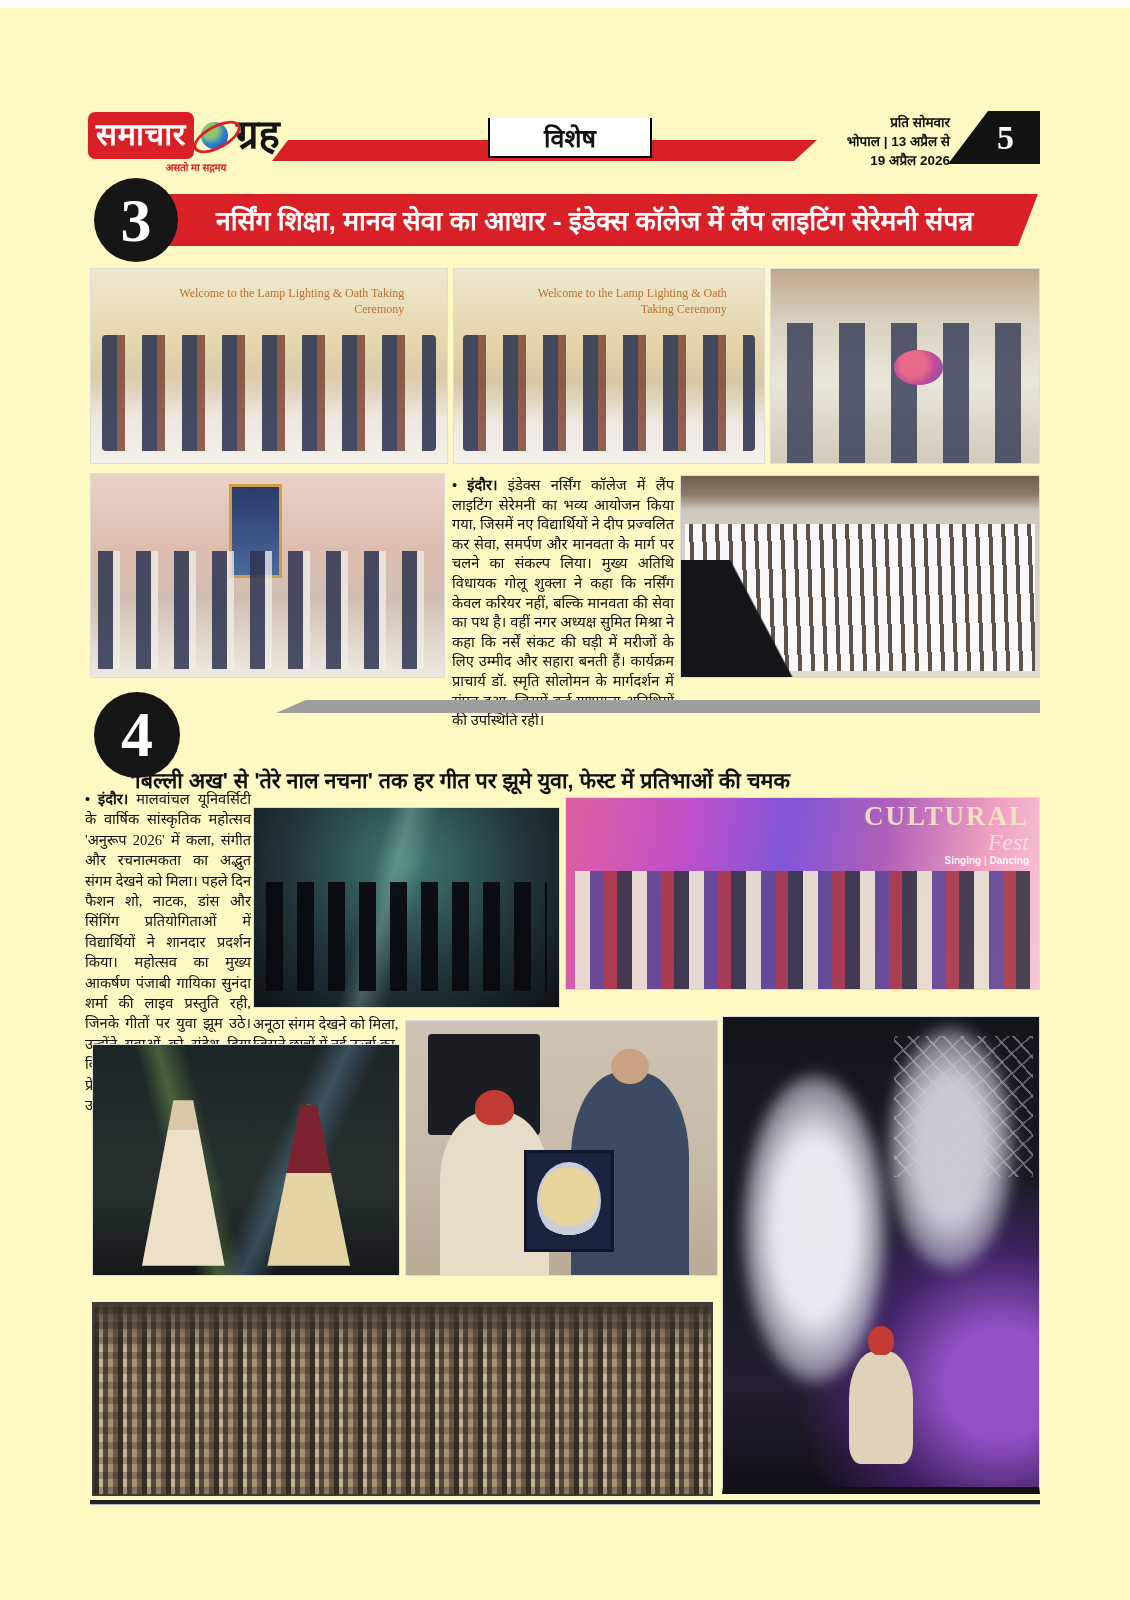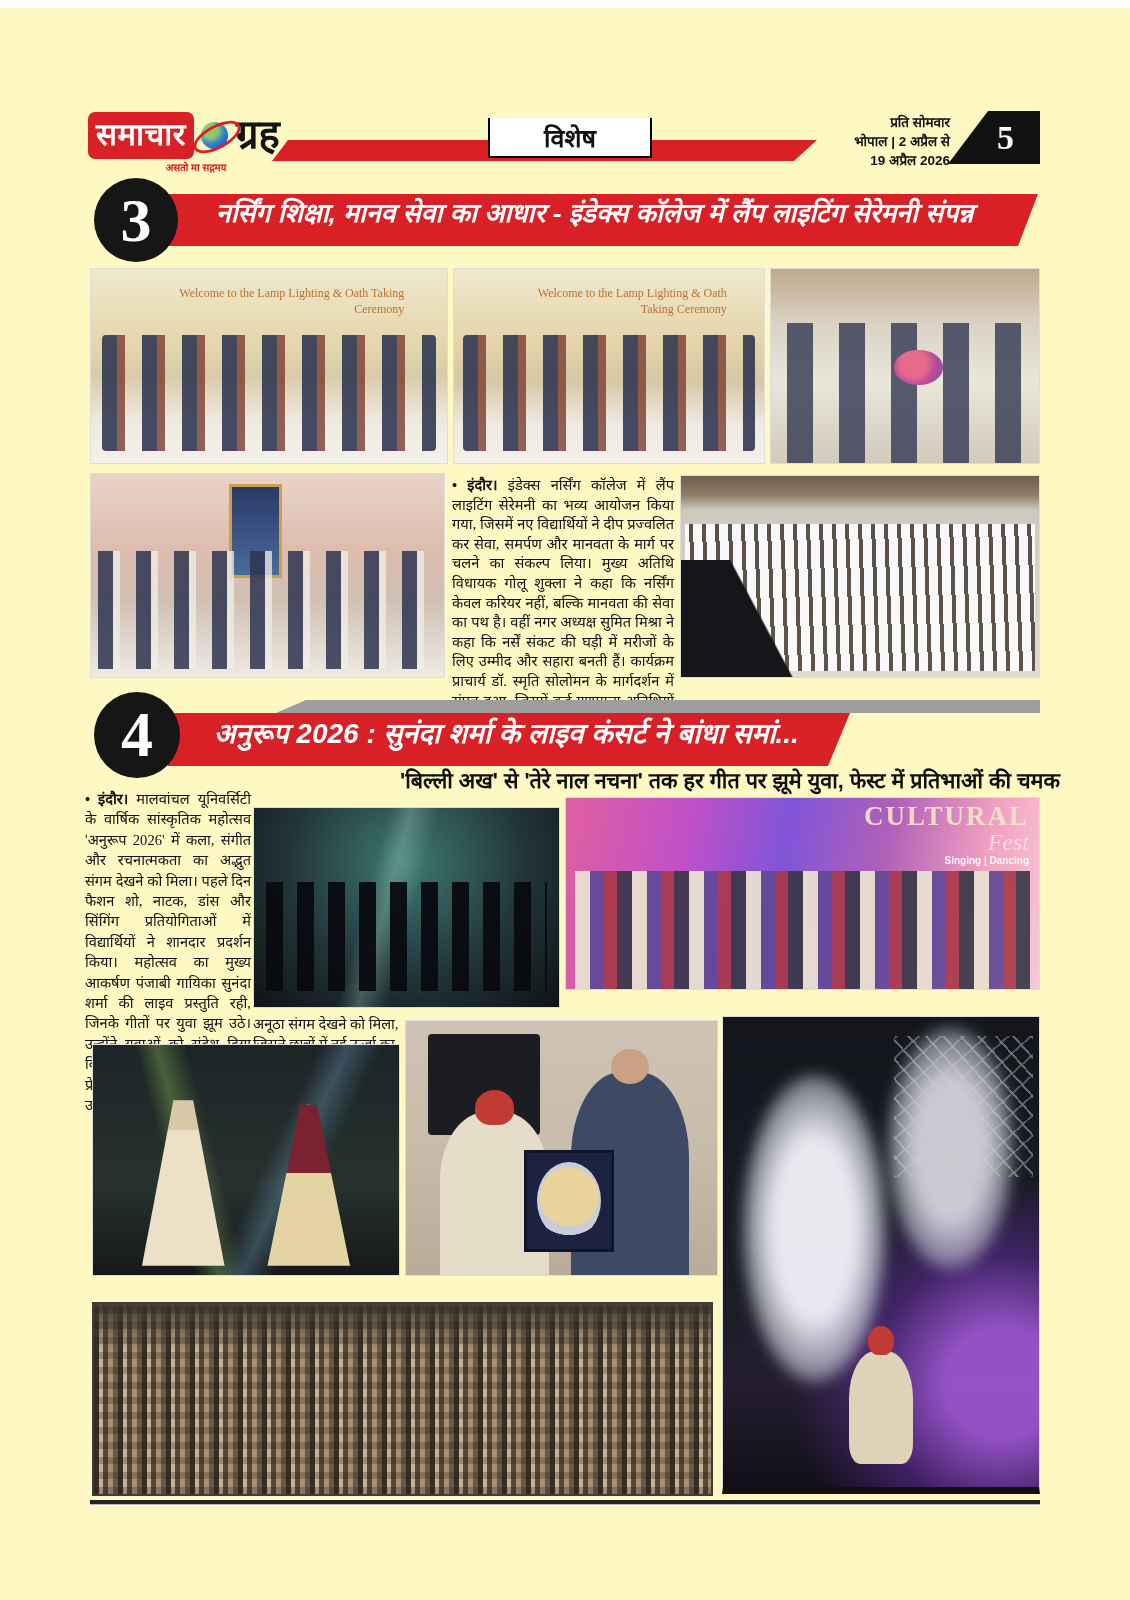--- a/index.html
+++ b/index.html
@@ -25,28 +25,28 @@
   .schedule{left:824px;top:106px;width:126px;text-align:right;font-weight:bold;font-size:13.5px;line-height:1.4;}
   .page-badge{left:940px;top:103px;width:100px;height:53px;background:#121212;
               clip-path:polygon(48% 0,100% 0,100% 100%,8% 100%);display:flex;align-items:center;justify-content:flex-end;}
   .page-badge span{color:#fff;font-family:"Liberation Serif",serif;font-weight:bold;font-size:34px;padding-right:26px;}
 
   
   .num-badge{border-radius:50%;background:#161616;color:#fff;display:flex;align-items:center;justify-content:center;
              font-family:"Liberation Serif",serif;font-weight:bold;z-index:2;}
   .badge3{left:94px;top:170px;width:84px;height:84px;font-size:62px;}
   .badge4{left:94px;top:684px;width:86px;height:86px;font-size:64px;}
-  .red-banner{background:#d92027;color:#fff;display:flex;font-weight:bold;z-index:1;font-style:italic;}
+  .red-banner{background:#d92027;color:#fff;display:flex;align-items:center;font-weight:bold;z-index:1;}
   .banner3{left:150px;top:186px;width:888px;height:52px;clip-path:polygon(0 0,100% 0,calc(100% - 20px) 100%,0 100%);
            padding-left:66px;font-size:26.5px;box-sizing:border-box;}
   .graybar{left:276px;top:692px;width:764px;height:13px;background:#9e9e9e;
            clip-path:polygon(30px 0,100% 0,100% 100%,0 100%);z-index:0;}
   .banner4{left:168px;top:705px;width:682px;height:53px;clip-path:polygon(0 0,100% 0,calc(100% - 22px) 100%,0 100%);
            padding-left:46px;font-size:28px;box-sizing:border-box;}
-  .subhead{left:130px;top:757px;width:930px;text-align:right;font-weight:bold;font-size:21.5px;color:#101010;}
+  .subhead{left:130px;top:757px;width:930px;text-align:left;font-weight:bold;font-size:21.5px;color:#101010;}
 
   
   .bodytext{font-family:"Liberation Serif",serif;font-size:14.6px;text-align:justify;color:#111;}
   .text3{left:452px;top:468px;width:222px;line-height:19.6px;}
   .text4a{left:85px;top:781px;width:166px;line-height:20.4px;}
   .text4b{left:253px;top:1006px;width:152px;line-height:20px;text-align:left;}
   .bodytext b{font-weight:bold;}
 
   
   .photo{position:absolute;overflow:hidden;border:1px solid #dcdcdc;box-sizing:border-box;}
@@ -147,21 +147,21 @@
     </span>
     <span class="logo-black">ग्रह</span>
   </div>
   <div class="abs logo-tagline">असतो मा सद्गमय</div>
 
   <div class="abs header-redbar"></div>
   <div class="abs section-box">विशेष</div>
 
   <div class="abs schedule">
     <div>प्रति सोमवार</div>
-    <div>भोपाल | 2 अप्रैल से</div>
+    <div>भोपाल | 13 अप्रैल से</div>
     <div>19 अप्रैल 2026</div>
   </div>
   <div class="abs page-badge">
     <span>5</span>
   </div>
 
   <div class="abs num-badge badge3">3</div>
   <div class="abs red-banner banner3">
     <span>नर्सिंग शिक्षा, मानव सेवा का आधार - इंडेक्स कॉलेज में लैंप लाइटिंग सेरेमनी संपन्न</span>
   </div>
@@ -177,23 +177,20 @@
 
   <div class="abs bodytext text3">
     <b>• इंदौर।</b>
     <span>इंडेक्स नर्सिंग कॉलेज में लैंप लाइटिंग सेरेमनी का भव्य आयोजन किया गया, जिसमें नए विद्यार्थियों ने दीप प्रज्वलित कर सेवा, समर्पण और मानवता के मार्ग पर चलने का संकल्प लिया। मुख्य अतिथि विधायक गोलू शुक्ला ने कहा कि नर्सिंग केवल करियर नहीं, बल्कि मानवता की सेवा का पथ है। वहीं नगर अध्यक्ष सुमित मिश्रा ने कहा कि नर्सें संकट की घड़ी में मरीजों के लिए उम्मीद और सहारा बनती हैं। कार्यक्रम प्राचार्य डॉ. स्मृति सोलोमन के मार्गदर्शन में संपन्न हुआ, जिसमें कई गणमान्य अतिथियों की उपस्थिति रही।</span>
   </div>
 
   <div class="photo p5 ph-oath"></div>
 
   <div class="abs graybar"></div>
   <div class="abs num-badge badge4">4</div>
-  <div class="abs red-banner banner4">
-    <span>अनुरूप 2026 : सुनंदा शर्मा के लाइव कंसर्ट ने बांधा समां...</span>
-  </div>
   <div class="abs subhead">'बिल्ली अख' से 'तेरे नाल नचना' तक हर गीत पर झूमे युवा, फेस्ट में प्रतिभाओं की चमक</div>
 
   <div class="abs bodytext text4a">
     <b>• इंदौर।</b>
     <span>मालवांचल यूनिवर्सिटी के वार्षिक सांस्कृतिक महोत्सव 'अनुरूप 2026' में कला, संगीत और रचनात्मकता का अद्भुत संगम देखने को मिला। पहले दिन फैशन शो, नाटक, डांस और सिंगिंग प्रतियोगिताओं में विद्यार्थियों ने शानदार प्रदर्शन किया। महोत्सव का मुख्य आकर्षण पंजाबी गायिका सुनंदा शर्मा की लाइव प्रस्तुति रही, जिनके गीतों पर युवा झूम उठे। उन्होंने युवाओं को संदेश दिया कि जीवन में सबसे पहले खुद से प्रेम करना सीखें। पूरे आयोजन में उत्साह, उमंग और प्रतिभा का</span>
   </div>
 
   <div class="photo p6 ph-dance"></div>
 
   <div class="photo p7 ph-fest">

